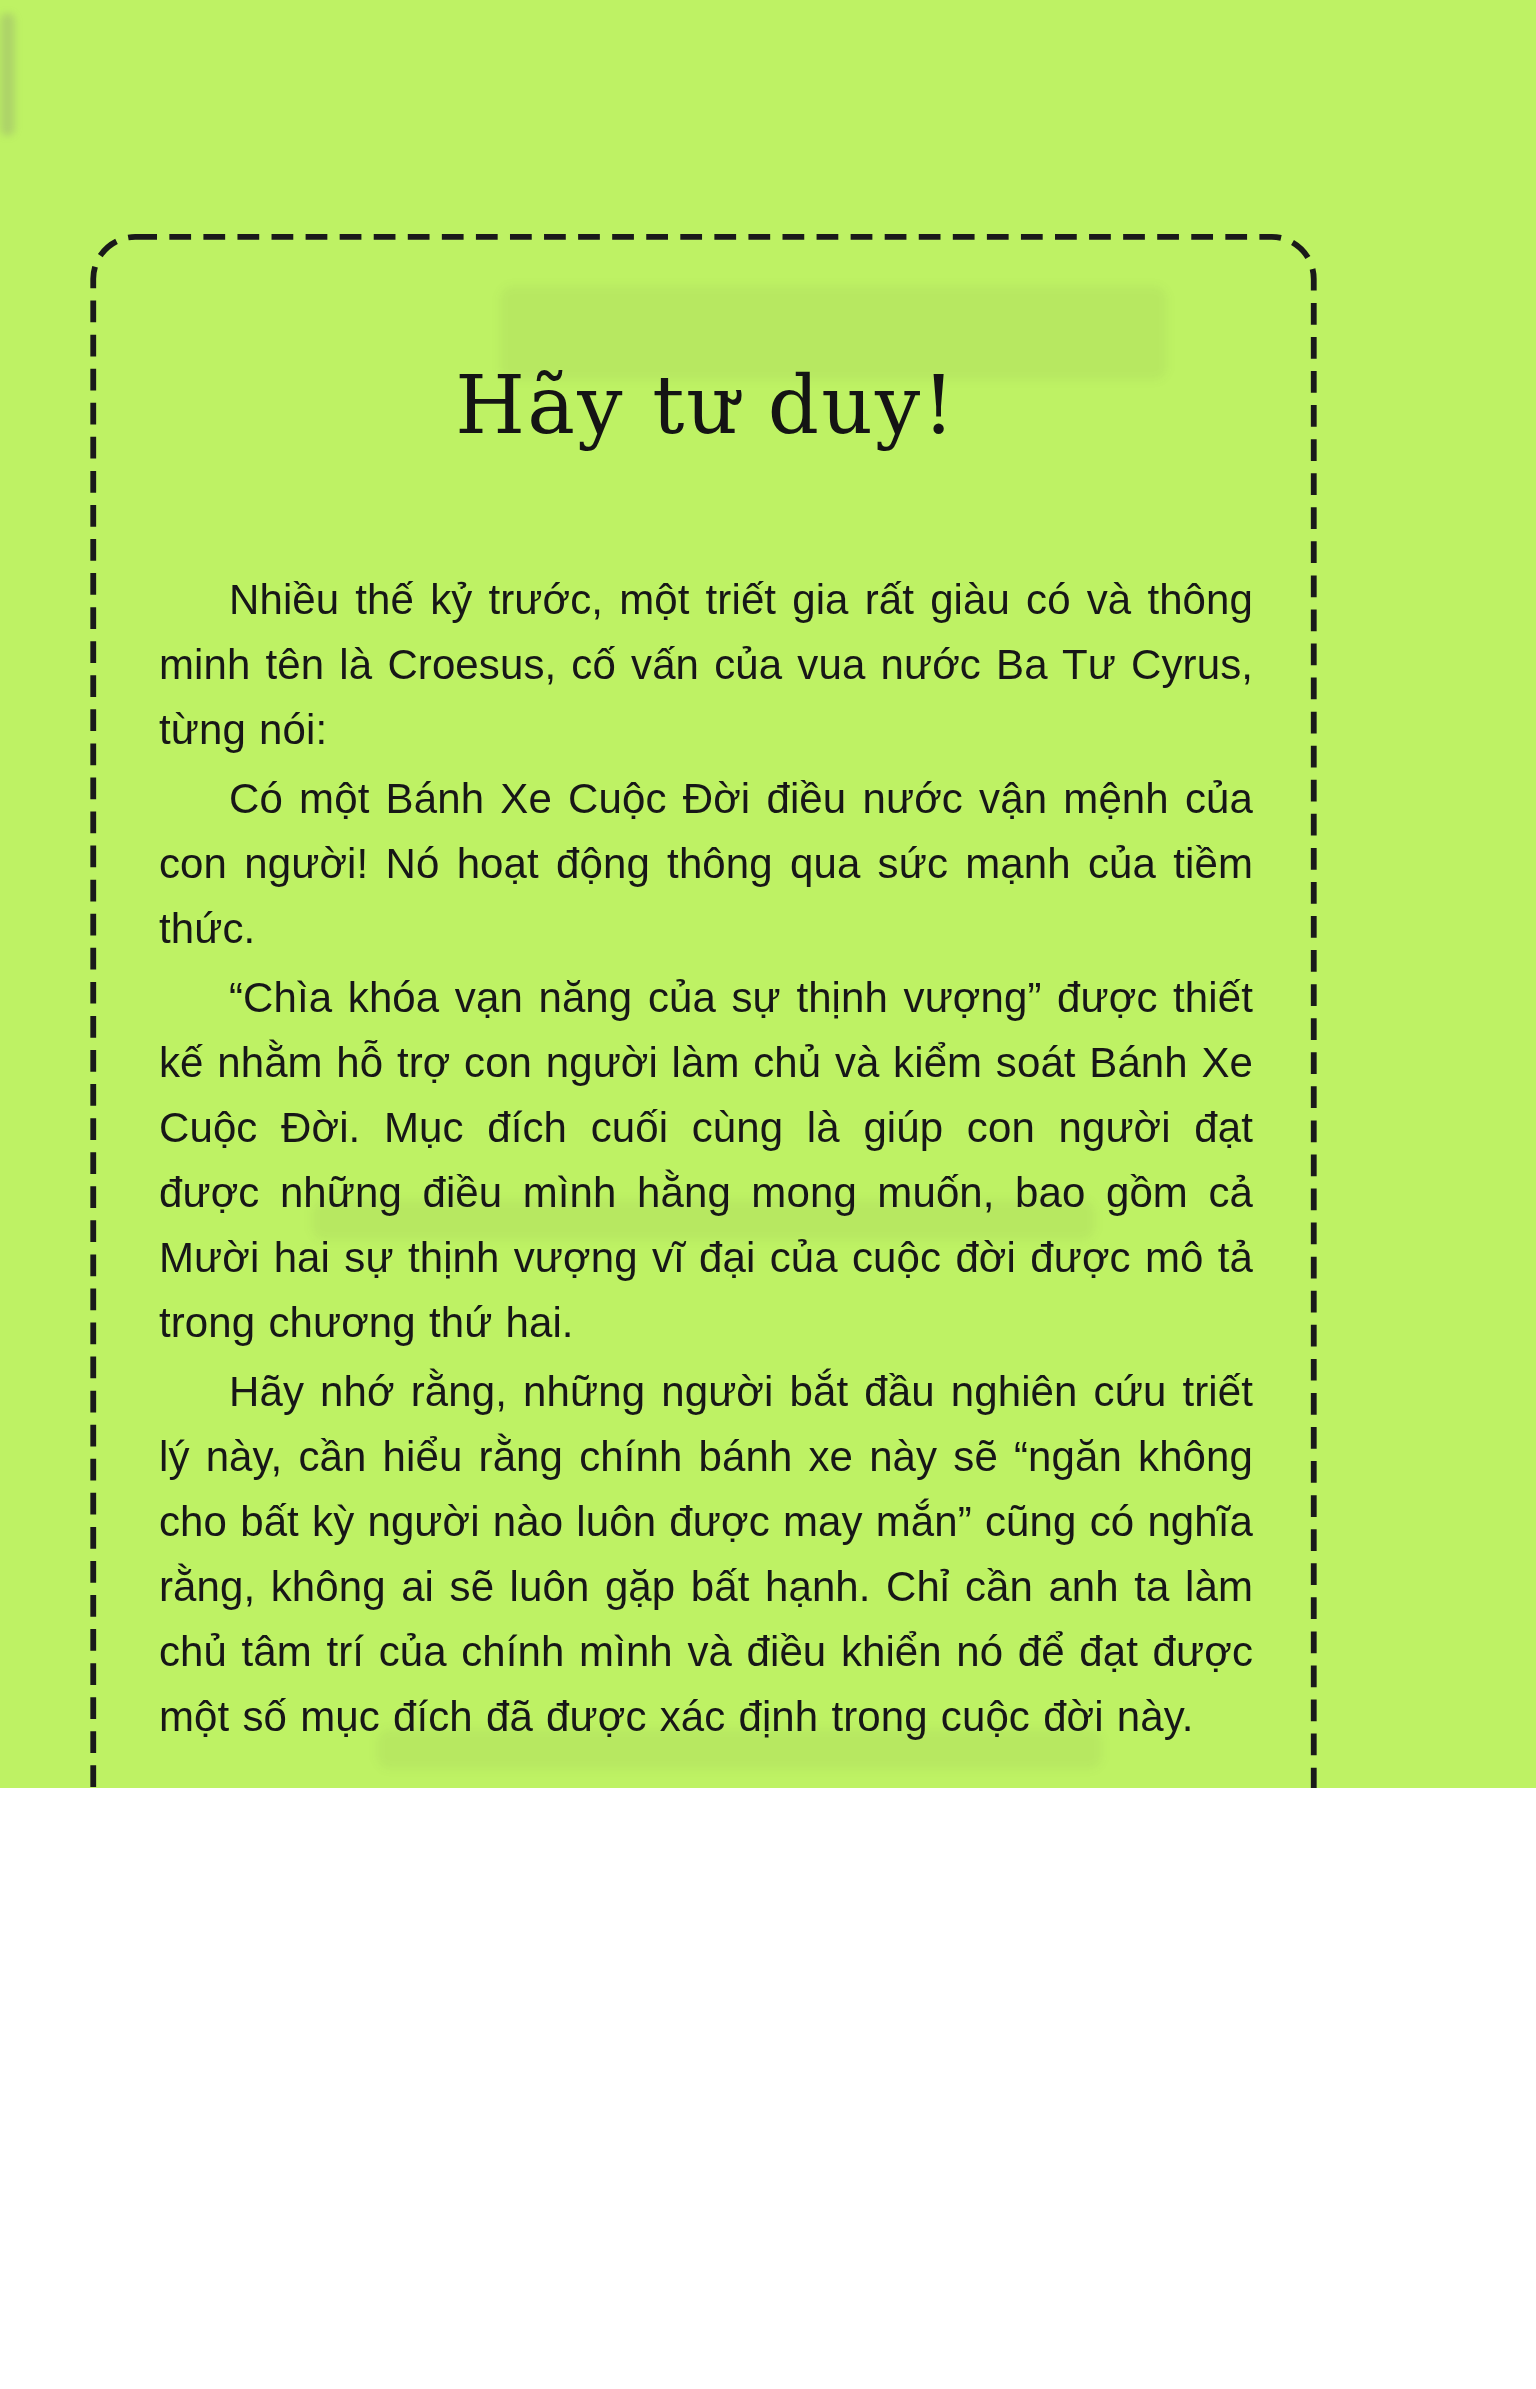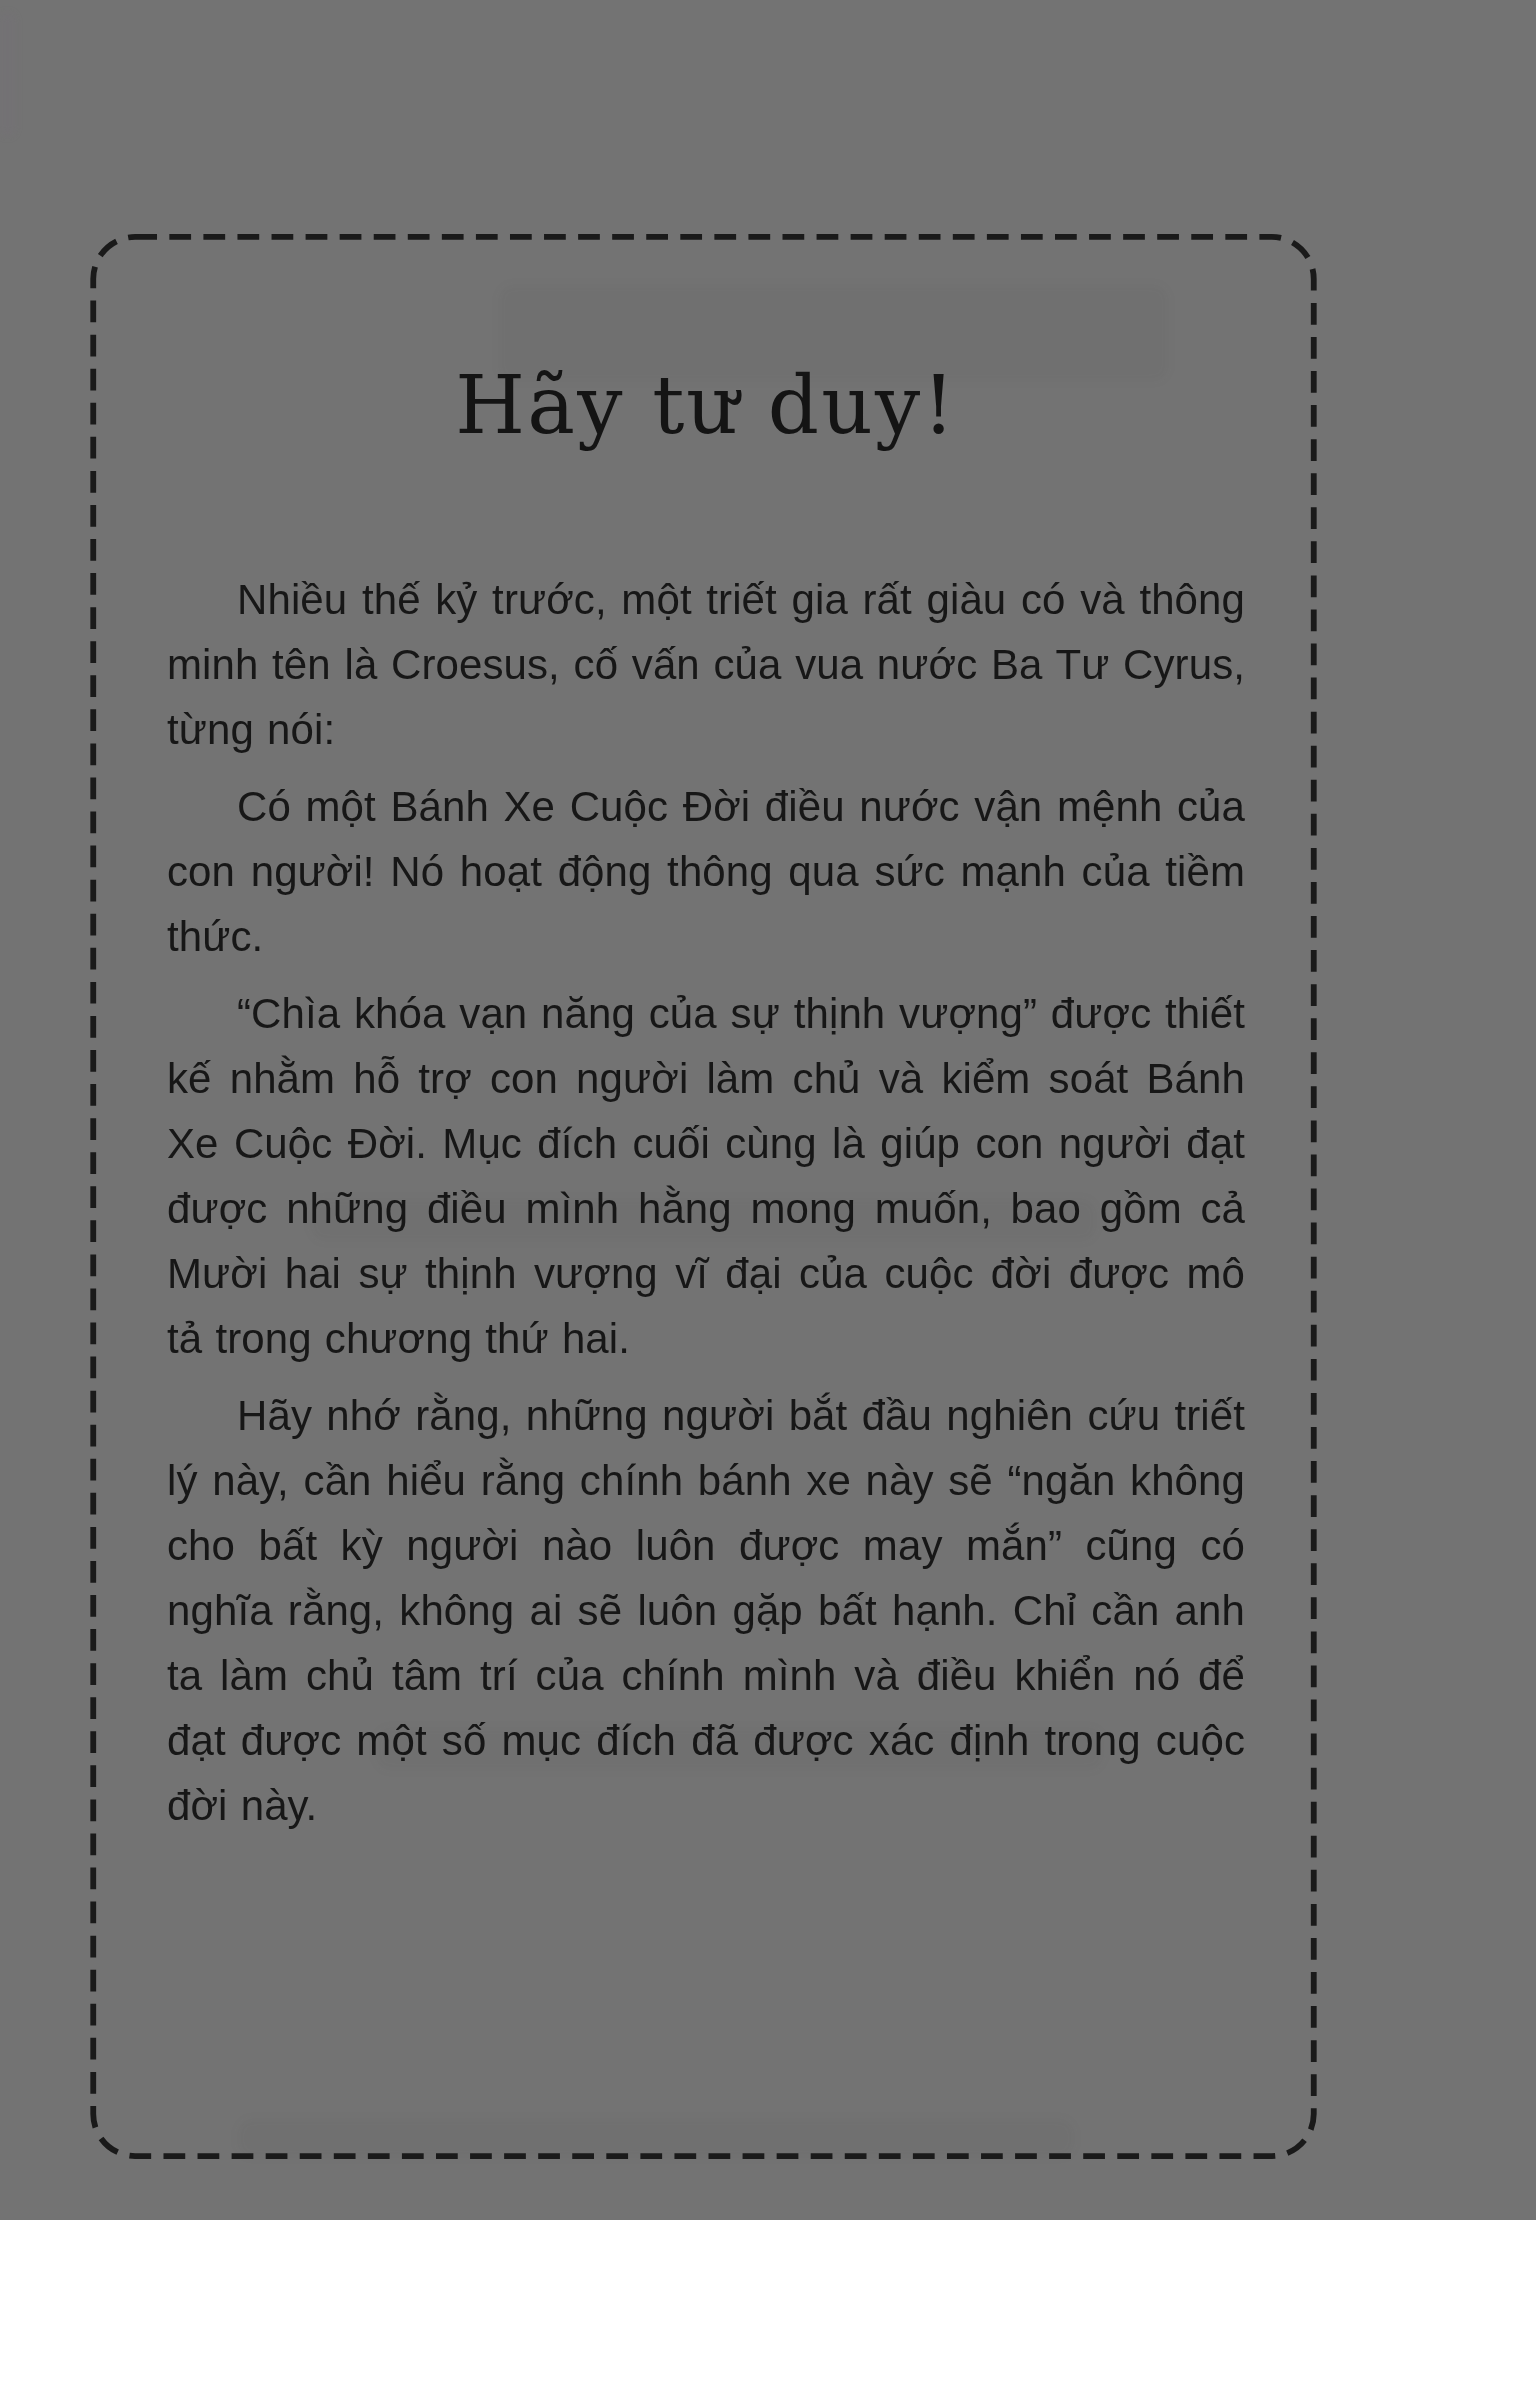--- a/index.html
+++ b/index.html
@@ -3,22 +3,22 @@
 <meta charset="utf-8">
 <style>
   html, body {
     margin: 0;
     padding: 0;
     background: #ffffff;
   }
   .page {
     position: relative;
     width: 1537px;
-    height: 2220px;
-    background: #737373;
+    height: 1788px;
+    background: #bef264;
     overflow: hidden;
     font-family: "Liberation Sans", sans-serif;
   }
   
   .smudge {
     position: absolute;
     background: rgba(60, 55, 65, 0.05);
     filter: blur(5px);
     border-radius: 13px;
     pointer-events: none;
@@ -44,21 +44,21 @@
   .chapter-title {
     margin: 0 0 115px 0;
     text-align: center;
     font-family: "DejaVu Serif", serif;
     font-weight: 400;
     font-size: 80px;
     letter-spacing: 2.2px;
     color: #141414;
   }
   .body-text p {
-    margin: 12px;
+    margin: 4px;
     font-size: 42px;
     line-height: 65px;
     text-align: justify;
     text-indent: 70px;
     color: #171717;
     letter-spacing: 0.1px;
     word-spacing: 1.4px;
   }
 </style>
 </head>

